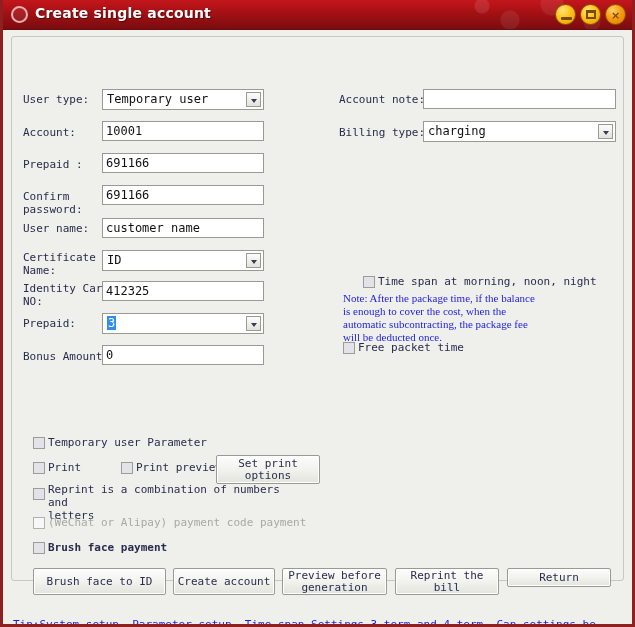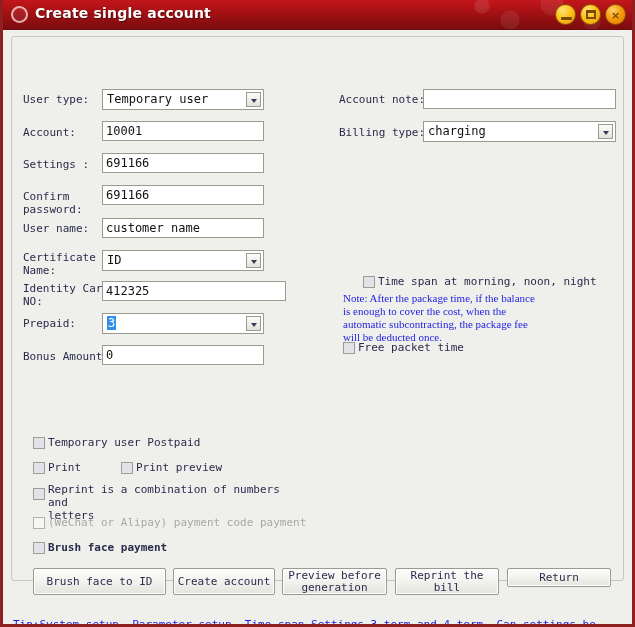--- a/index.html
+++ b/index.html
@@ -260,40 +260,40 @@
 
     <div class="lbl" style="left:20px; top:63px;">User type:</div>
     <div class="combo" style="left:99px; top:59px; width:162px;">
       <span class="cval">Temporary user</span>
       <span class="arrow"></span>
     </div>
 
     <div class="lbl" style="left:20px; top:96px;">Account:</div>
     <input class="fld" style="left: 99px; top: 91px; width: 162px;" value="10001">
 
-    <div class="lbl" style="left:20px; top:128px;">Settings :</div>
+    <div class="lbl" style="left:20px; top:128px;">Prepaid :</div>
     <input class="fld" style="left: 99px; top: 123px; width: 162px;" value="691166">
 
     <div class="lbl" style="left:20px; top:160px;">Confirm
 password:</div>
     <input class="fld" style="left: 99px; top: 155px; width: 162px;" value="691166">
 
     <div class="lbl" style="left:20px; top:192px;">User name:</div>
     <input class="fld" style="left: 99px; top: 188px; width: 162px;" value="customer name">
 
     <div class="lbl" style="left:20px; top:221px;">Certificate
 Name:</div>
     <div class="combo" style="left:99px; top:220px; width:162px;">
       <span class="cval">ID</span>
       <span class="arrow"></span>
     </div>
 
     <div class="lbl" style="left:20px; top:252px;">Identity Card
 NO:</div>
-    <input class="fld" style="left: 99px; top: 251px; width: 184px;" value="412325">
+    <input class="fld" style="left: 99px; top: 251px; width: 162px;" value="412325">
 
     <div class="lbl" style="left:20px; top:287px;">Prepaid:</div>
     <div class="combo" style="left:99px; top:283px; width:162px;">
       <span class="cval sel">3</span>
       <span class="arrow"></span>
     </div>
 
     <div class="lbl" style="left:20px; top:320px;">Bonus Amount:</div>
     <input class="fld" style="left: 99px; top: 315px; width: 162px;" value="0">
 
@@ -316,33 +316,35 @@
 automatic subcontracting, the package fee
 will be deducted once.</div>
 
     <div class="cb" style="left:340px; top:311px;">
       <span class="box"></span>
       <span class="ctext">Free packet time</span>
     </div>
 
     <div class="cb" style="left:30px; top:406px;">
       <span class="box"></span>
-      <span class="ctext">Temporary user Postpaid</span>
+      <span class="ctext">Temporary user Parameter</span>
     </div>
 
     <div class="cb" style="left:30px; top:431px;">
       <span class="box"></span>
       <span class="ctext">Print</span>
     </div>
 
     <div class="cb" style="left:118px; top:431px;">
       <span class="box"></span>
       <span class="ctext">Print preview</span>
     </div>
 
+    <div class="btn" style="left:213px; top:425px; width:104px; height:29px;">Set print
+options</div>
 
     <div class="cb" style="left:30px; top:453px; width:270px;">
       <span class="box" style="margin-top:5px;"></span>
       <span class="ctext">Reprint is a combination of numbers and
 letters</span>
     </div>
 
     <div class="cb" style="left:30px; top:486px;">
       <span class="box light"></span>
       <span class="ctext dim">(WeChat or Alipay) payment code payment</span>

